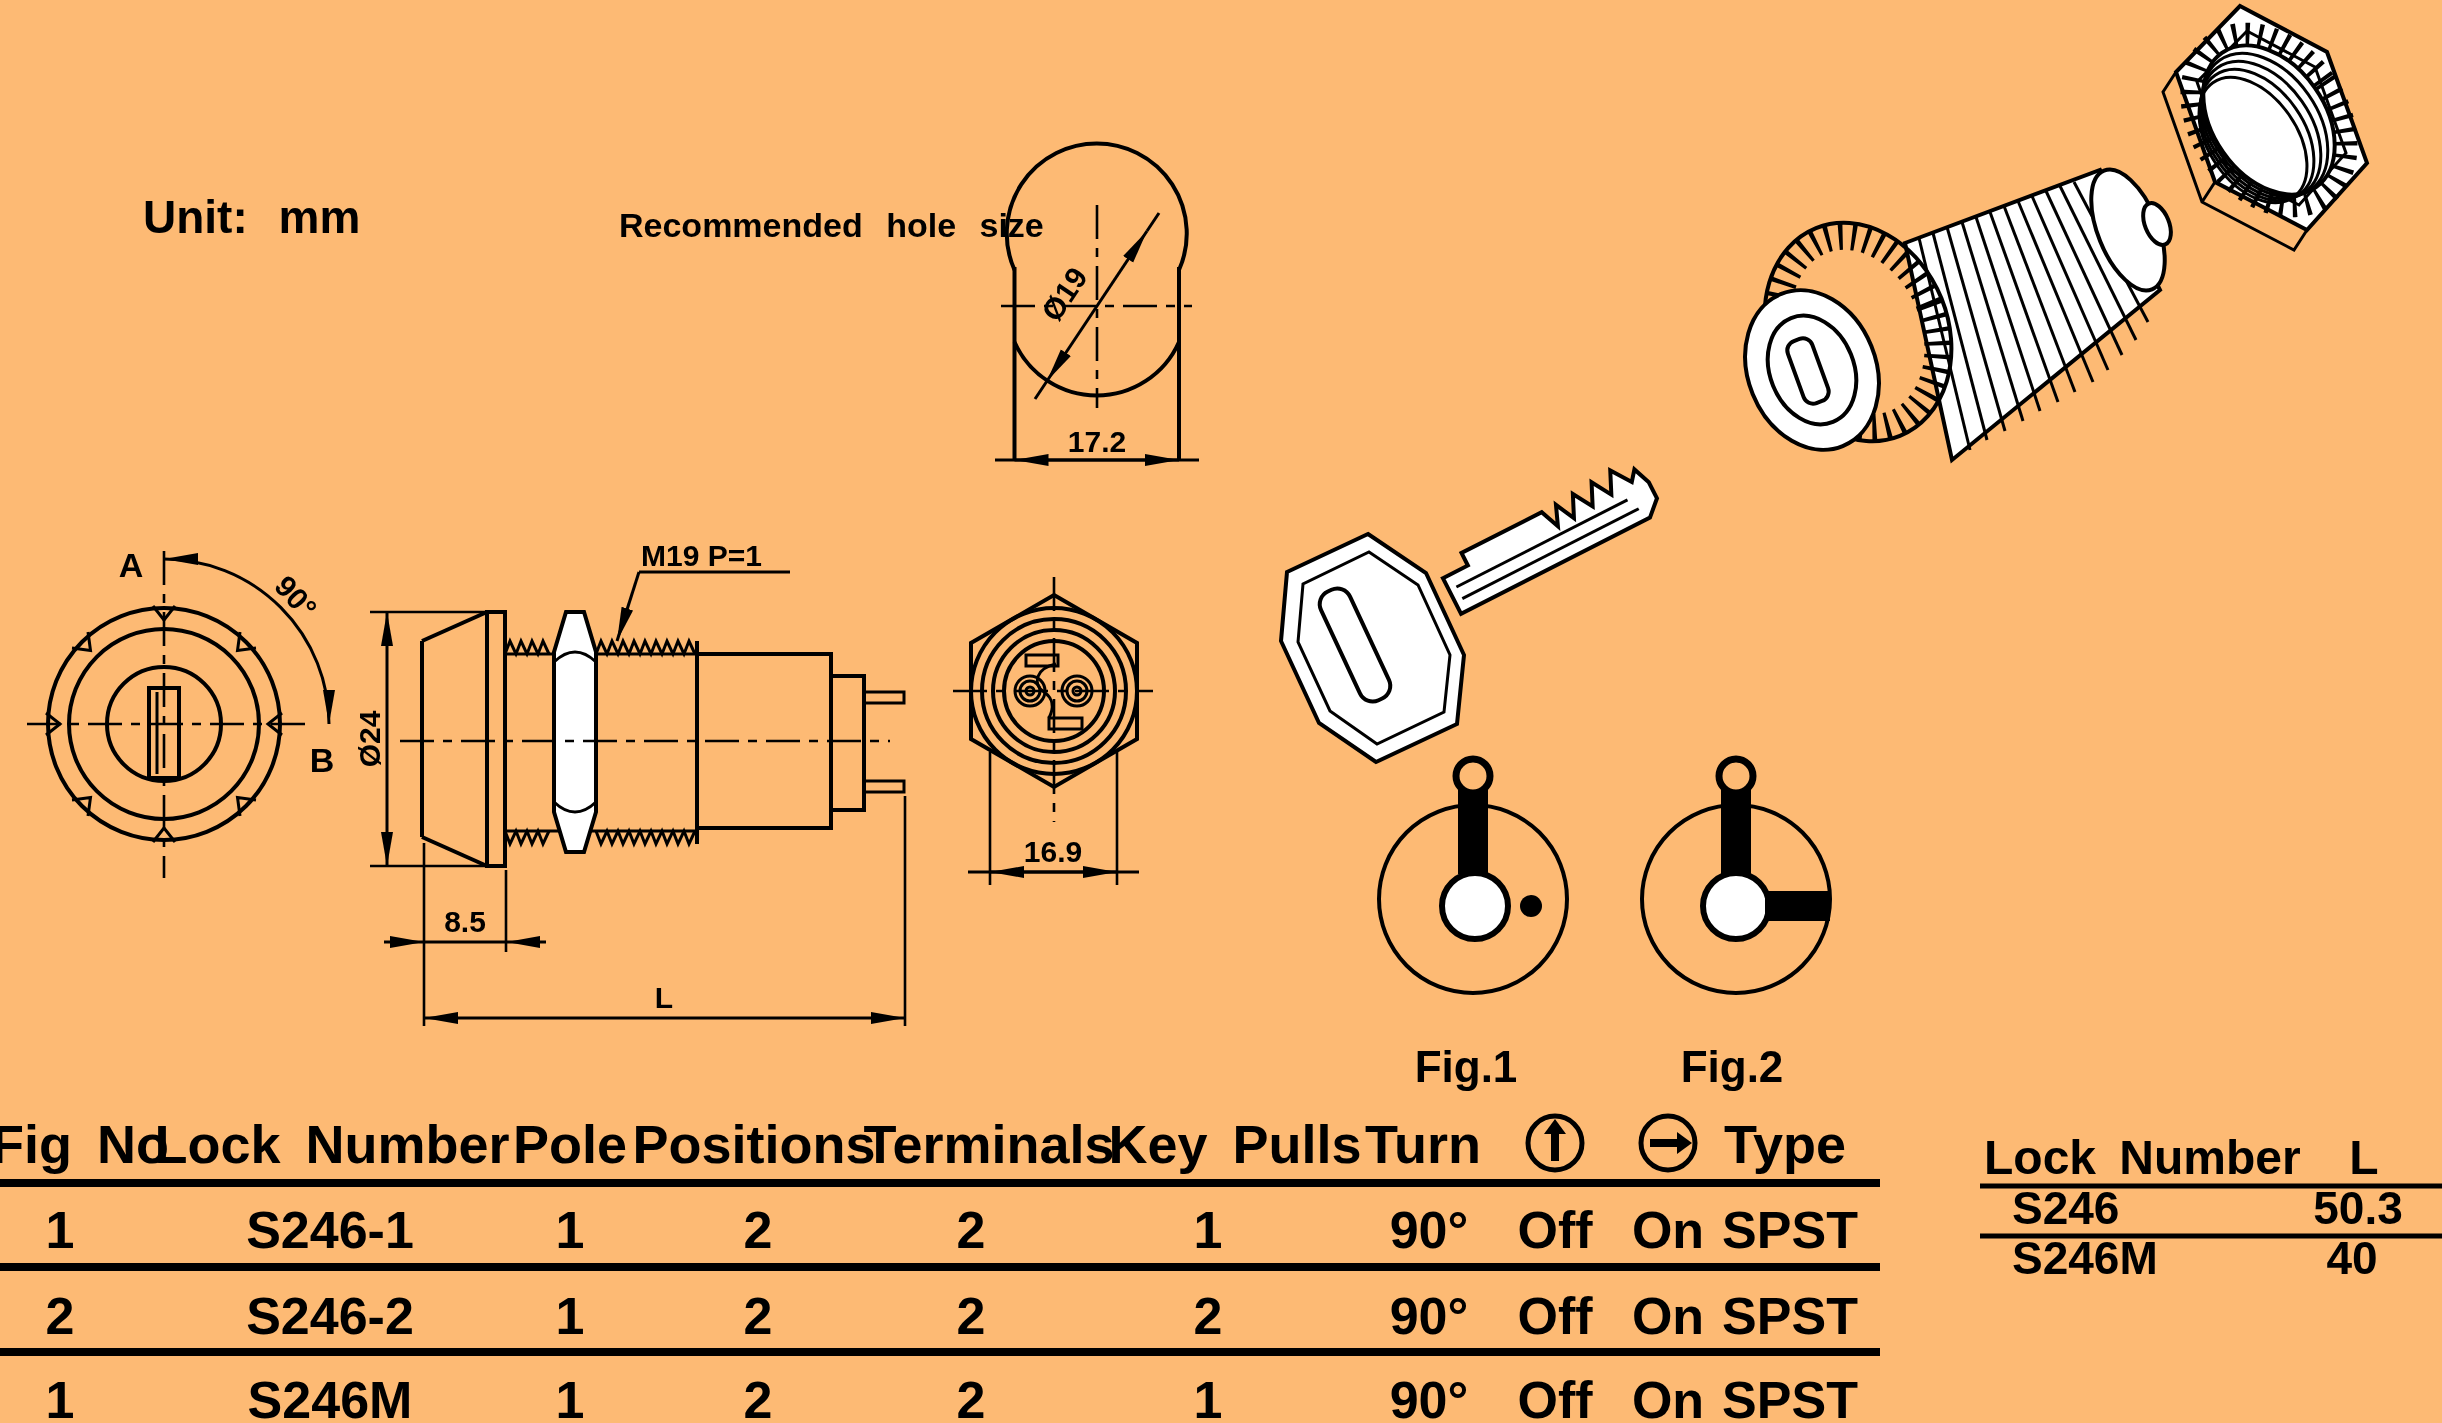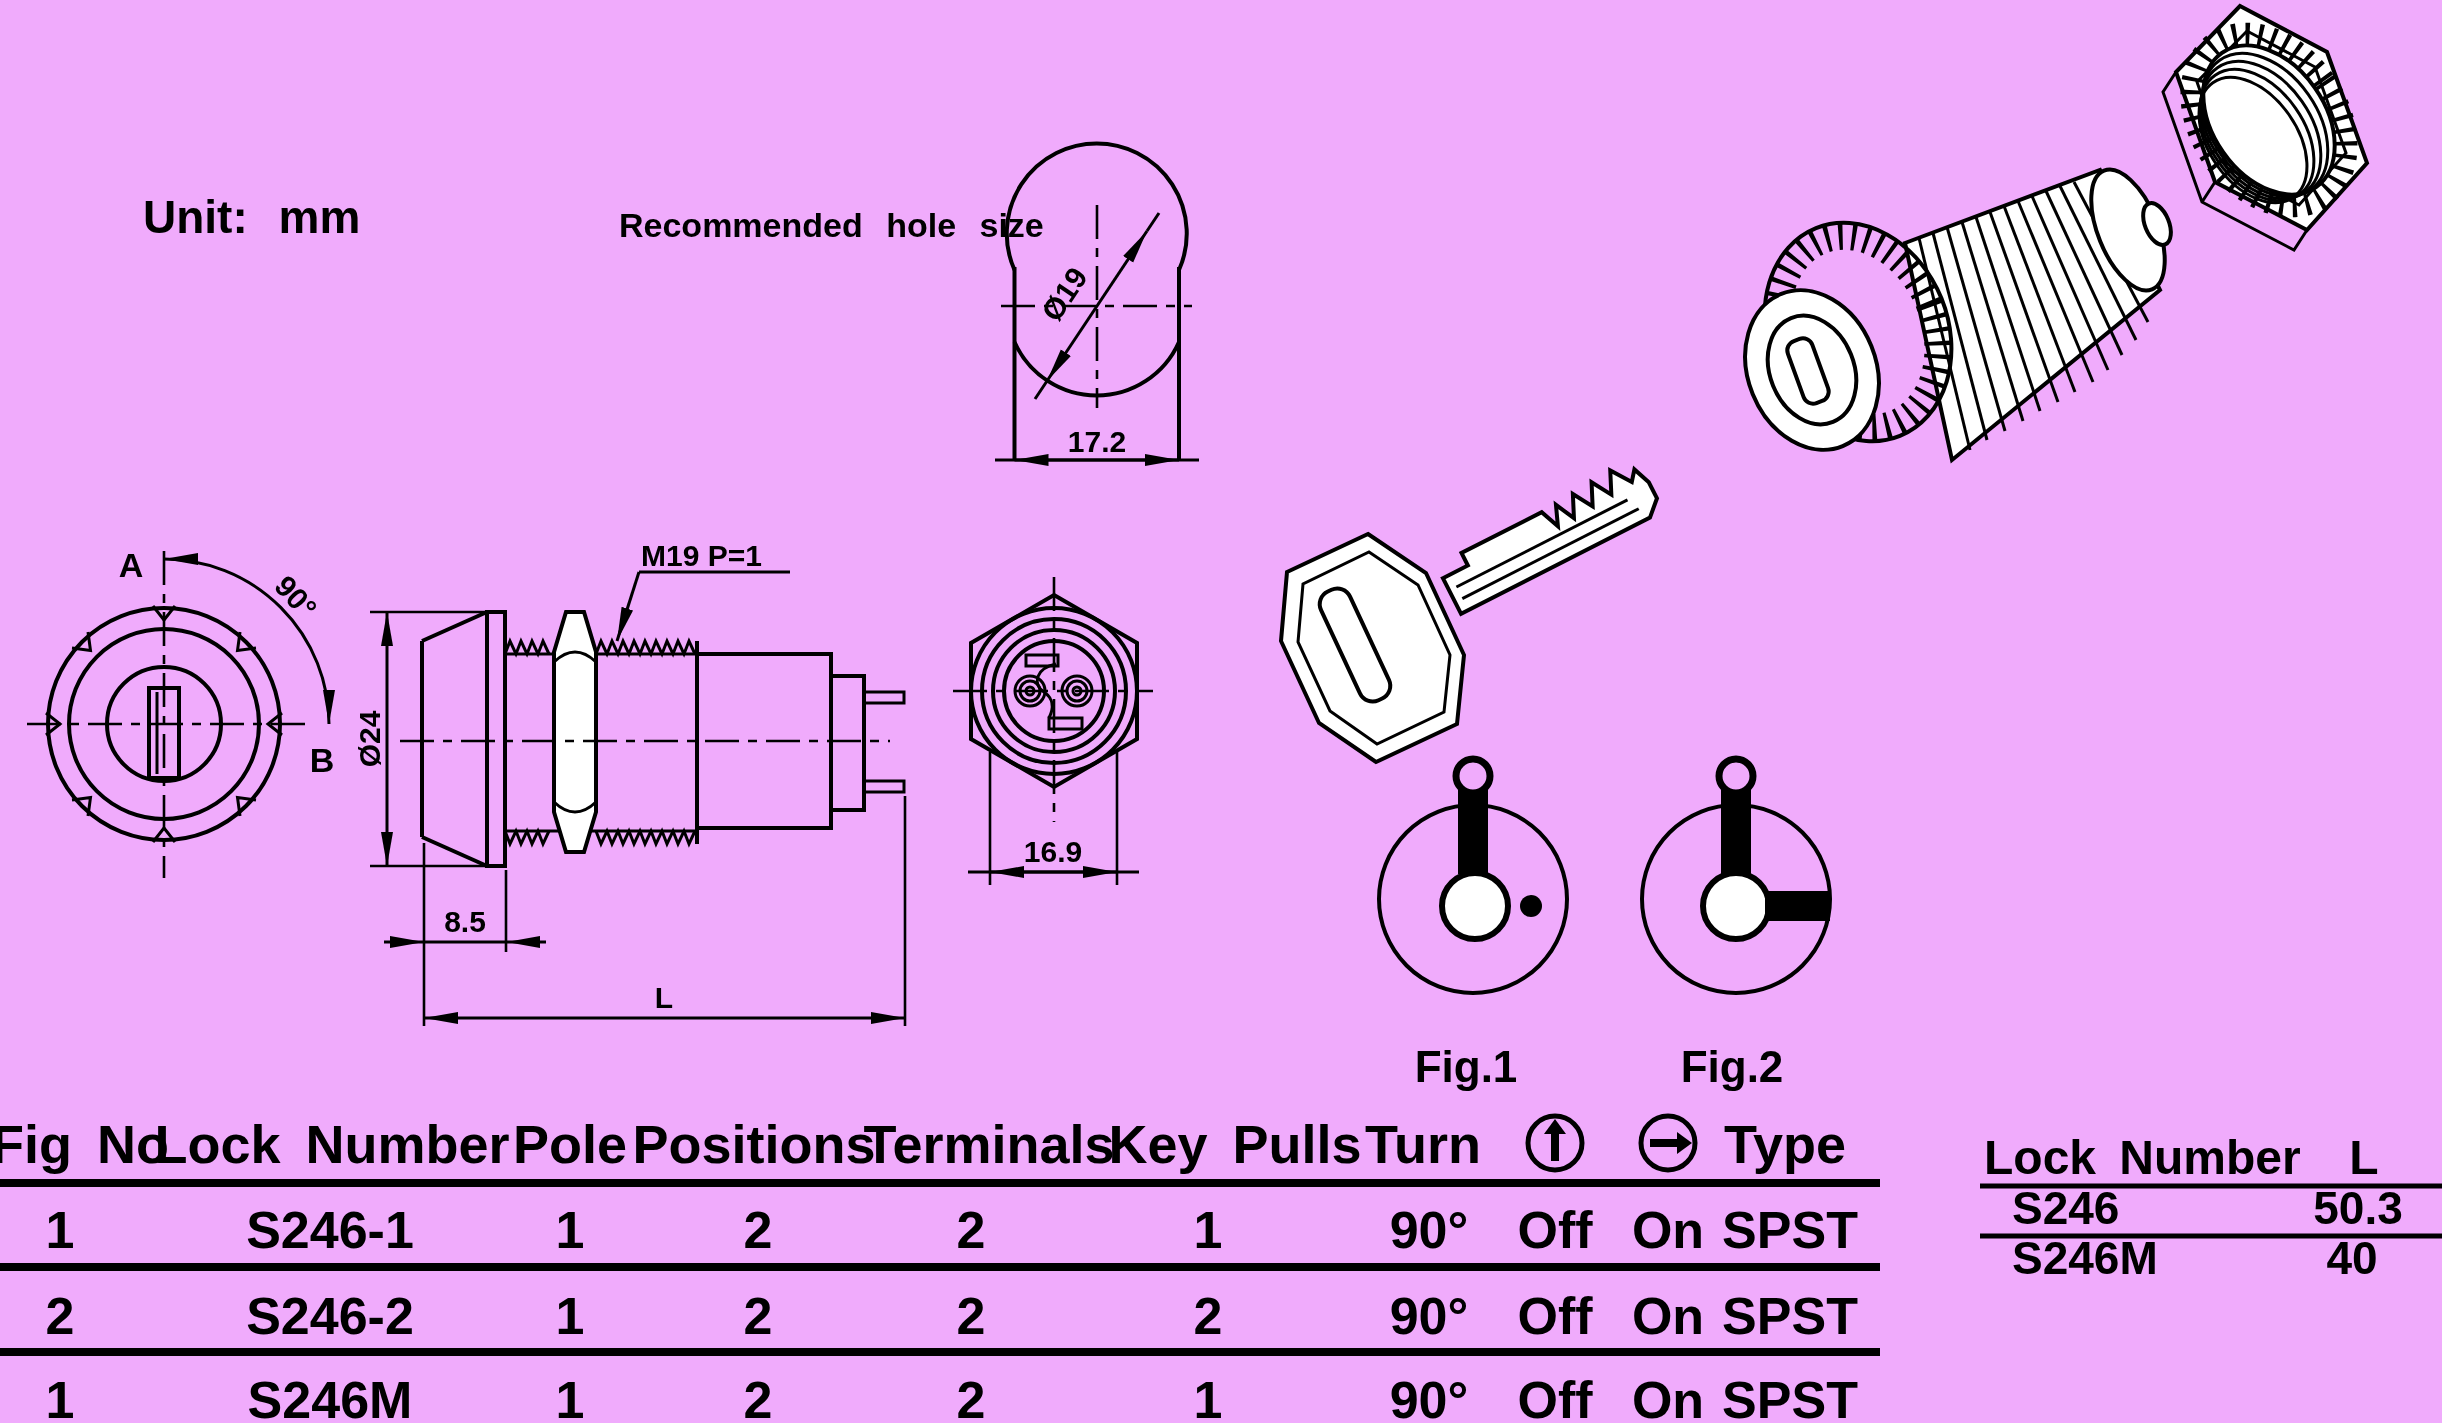--- a/index.html
+++ b/index.html
@@ -1,16 +1,16 @@
 <!DOCTYPE html>
 <html><head>
 <meta charset="utf-8">
 <style>
   html,body{margin:0;padding:0;background:#fff;}
-  .stage{width:2442px;height:1423px;position:relative;background:#f0abfc;overflow:hidden;}
+  .stage{width:2442px;height:1423px;position:relative;background:#fdba74;overflow:hidden;}
   svg{display:block;}
   .ln{stroke:#000;stroke-width:4;fill:none;}
   .ln2{stroke:#000;stroke-width:3;fill:none;}
   .lnw{stroke:#000;stroke-width:4;fill:#fff;}
   .blk{fill:#000;stroke:none;}
   .cl{stroke:#000;stroke-width:2.6;fill:none;stroke-dasharray:34 9 9 9;}
   .ext{stroke:#000;stroke-width:2.6;fill:none;}
   .dim{stroke:#000;stroke-width:3;fill:none;}
   .trule{stroke:#000;stroke-width:8;}
   .srule{stroke:#000;stroke-width:5;}

